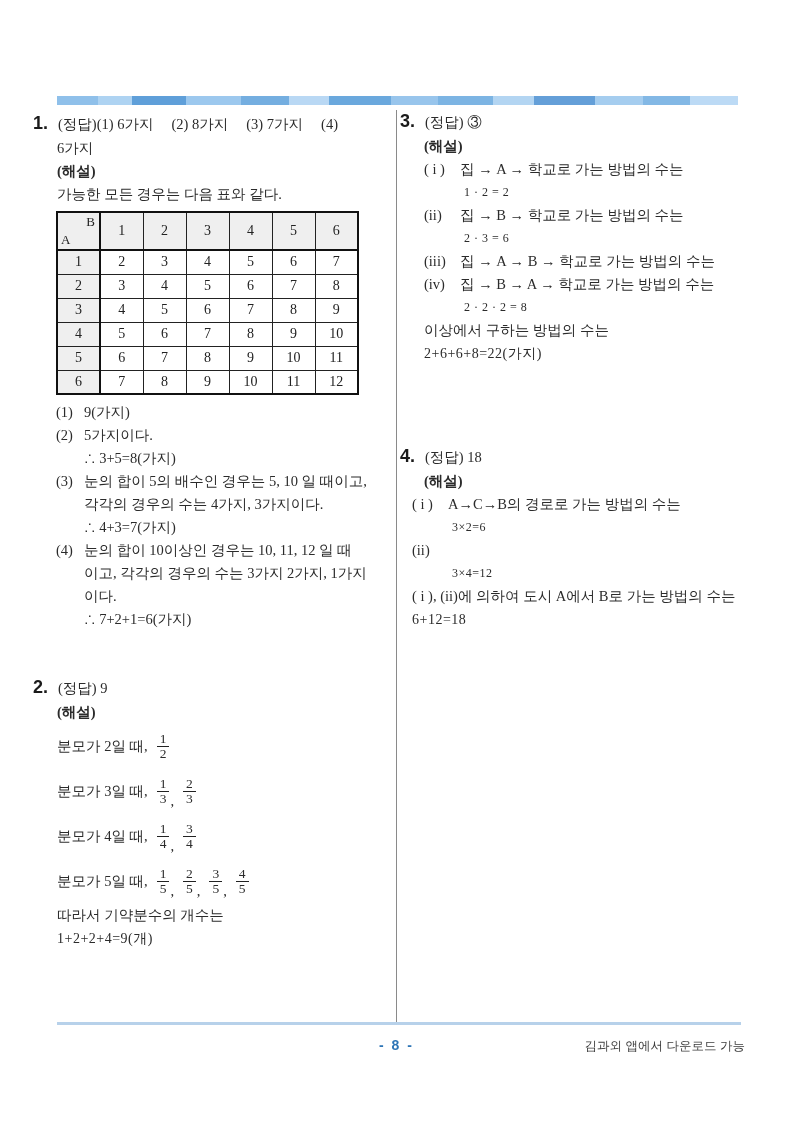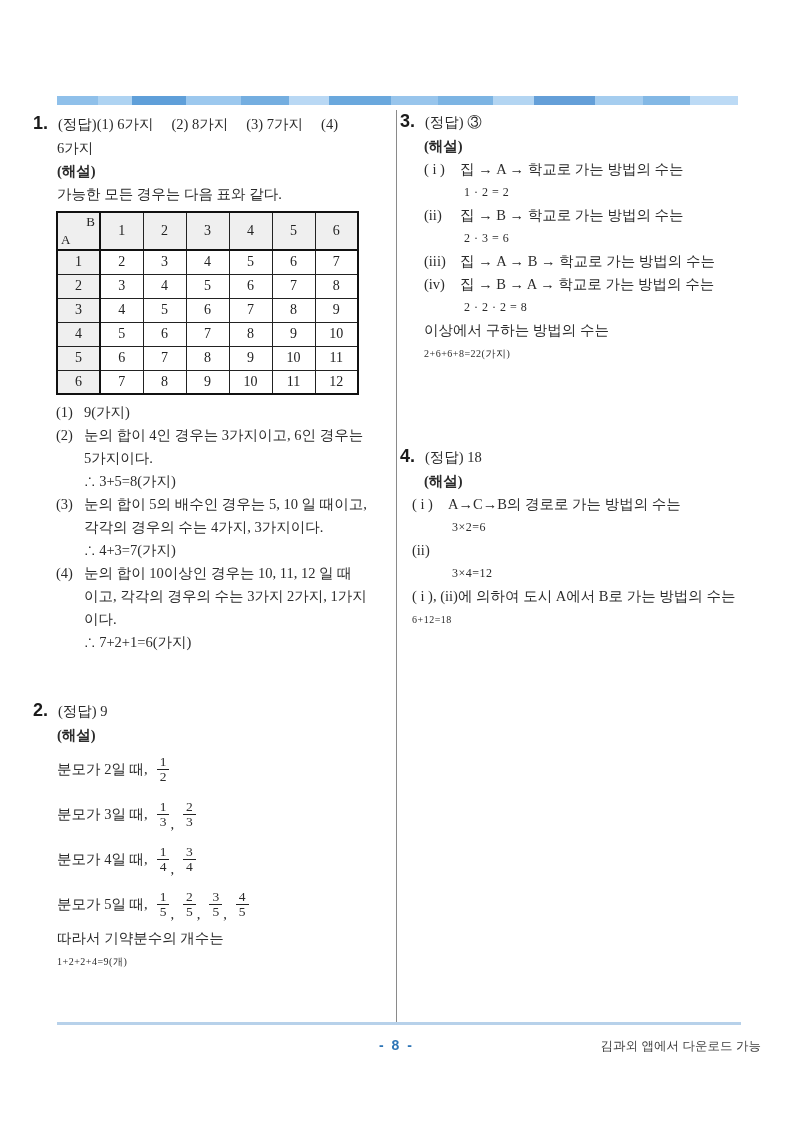--- a/index.html
+++ b/index.html
@@ -60,31 +60,31 @@
   .frac .num { font-size:13.5px; padding:0 3px; }
   .frac .den { font-size:13.5px; padding:0 3px; border-top:1px solid #222; }
   .frac-comma { align-self:flex-end; margin-left:1px; padding-bottom:4px; }
 
   
   .step-row { display:flex; align-items:flex-start; margin-left:24px; }
   .step-row .slabel { flex:0 0 36px; font-size:14.5px; line-height:23px; }
   .step-row .stext  { font-size:14.5px; line-height:23px;text-align:right; }
   .step-eq { margin-left:64px; font-size:12px; line-height:23px; letter-spacing:0.5px; }
   .close-line { margin-left:24px; font-size:14.5px; line-height:23px; }
-  .close-eq   { margin-left:24px; font-size:10px; line-height:23px; letter-spacing:0.5px; }
+  .close-eq   { margin-left:24px; font-size:14px; line-height:23px; letter-spacing:0.5px; }
 
   
   .footer-line { position:absolute; left:57px; top:1022px; width:684px; height:3px; background:#b7d1ea; }
   .page-number {
     position:absolute; left:0; top:1037px; width:793px; text-align:center;
     color:#2e75b6; font-weight:bold; font-size:14px; letter-spacing:2px;
     font-family:"Liberation Sans","DejaVu Sans",sans-serif;
   }
   .footer-note {
-    position:absolute; right:32px; top:1038px; color:#3d3d3d; font-size:12.5px;
+    position:absolute; right:48px; top:1038px; color:#3d3d3d; font-size:12.5px;
     font-family:"Liberation Sans","DejaVu Sans",sans-serif;
   }
   .gap-p2 { height:43px; }
 </style>
 </head>
 <body>
 
 <div class="page">
 
   <div class="banner"></div>
@@ -179,21 +179,20 @@
     <div class="items">
       <div class="item">
         <span class="ilabel">(1)</span>
         <div class="ilines">
           <div class="line">9(가지)</div>
         </div>
       </div>
       <div class="item">
         <span class="ilabel">(2)</span>
         <div class="ilines">
-          <div class="line">눈의 합이 4인 경우는 3가지이고, 6인 경우는</div>
           <div class="line">5가지이다.</div>
           <div class="line">∴  3+5=8(가지)</div>
         </div>
       </div>
       <div class="item">
         <span class="ilabel">(3)</span>
         <div class="ilines">
           <div class="line">눈의 합이 5의 배수인 경우는 5, 10 일 때이고,</div>
           <div class="line">각각의 경우의 수는 4가지, 3가지이다.</div>
           <div class="line">∴  4+3=7(가지)</div>

